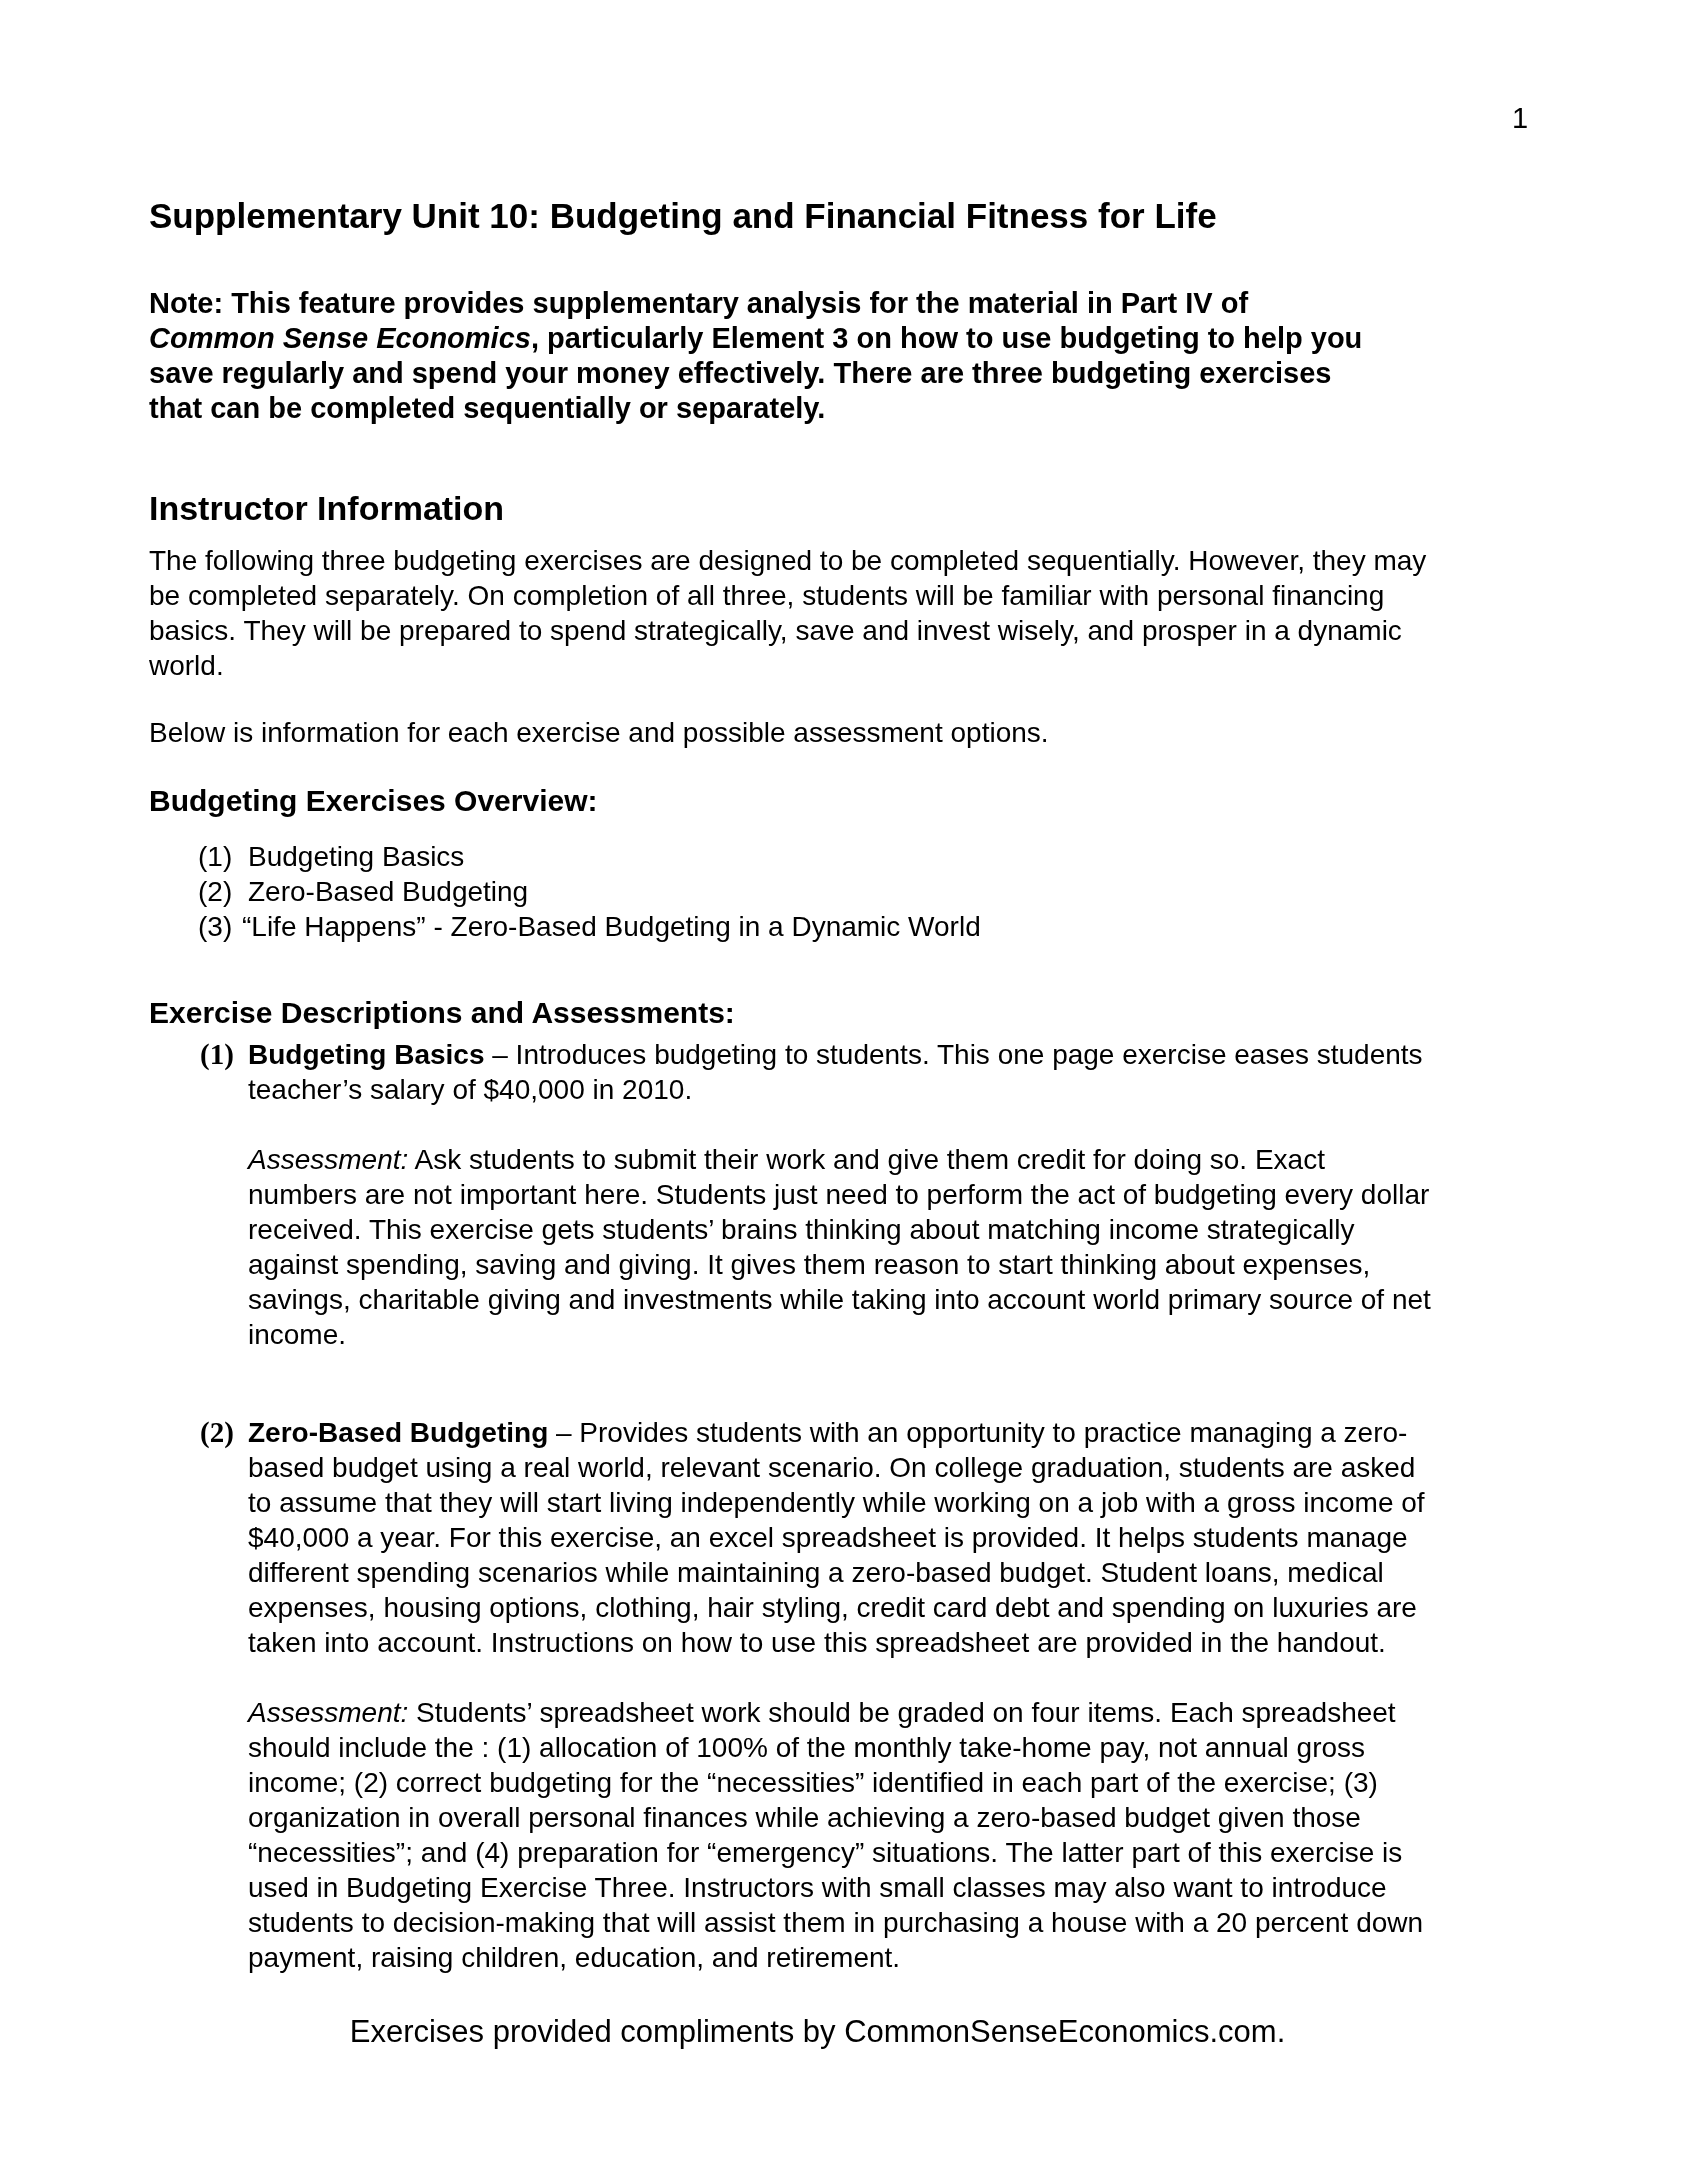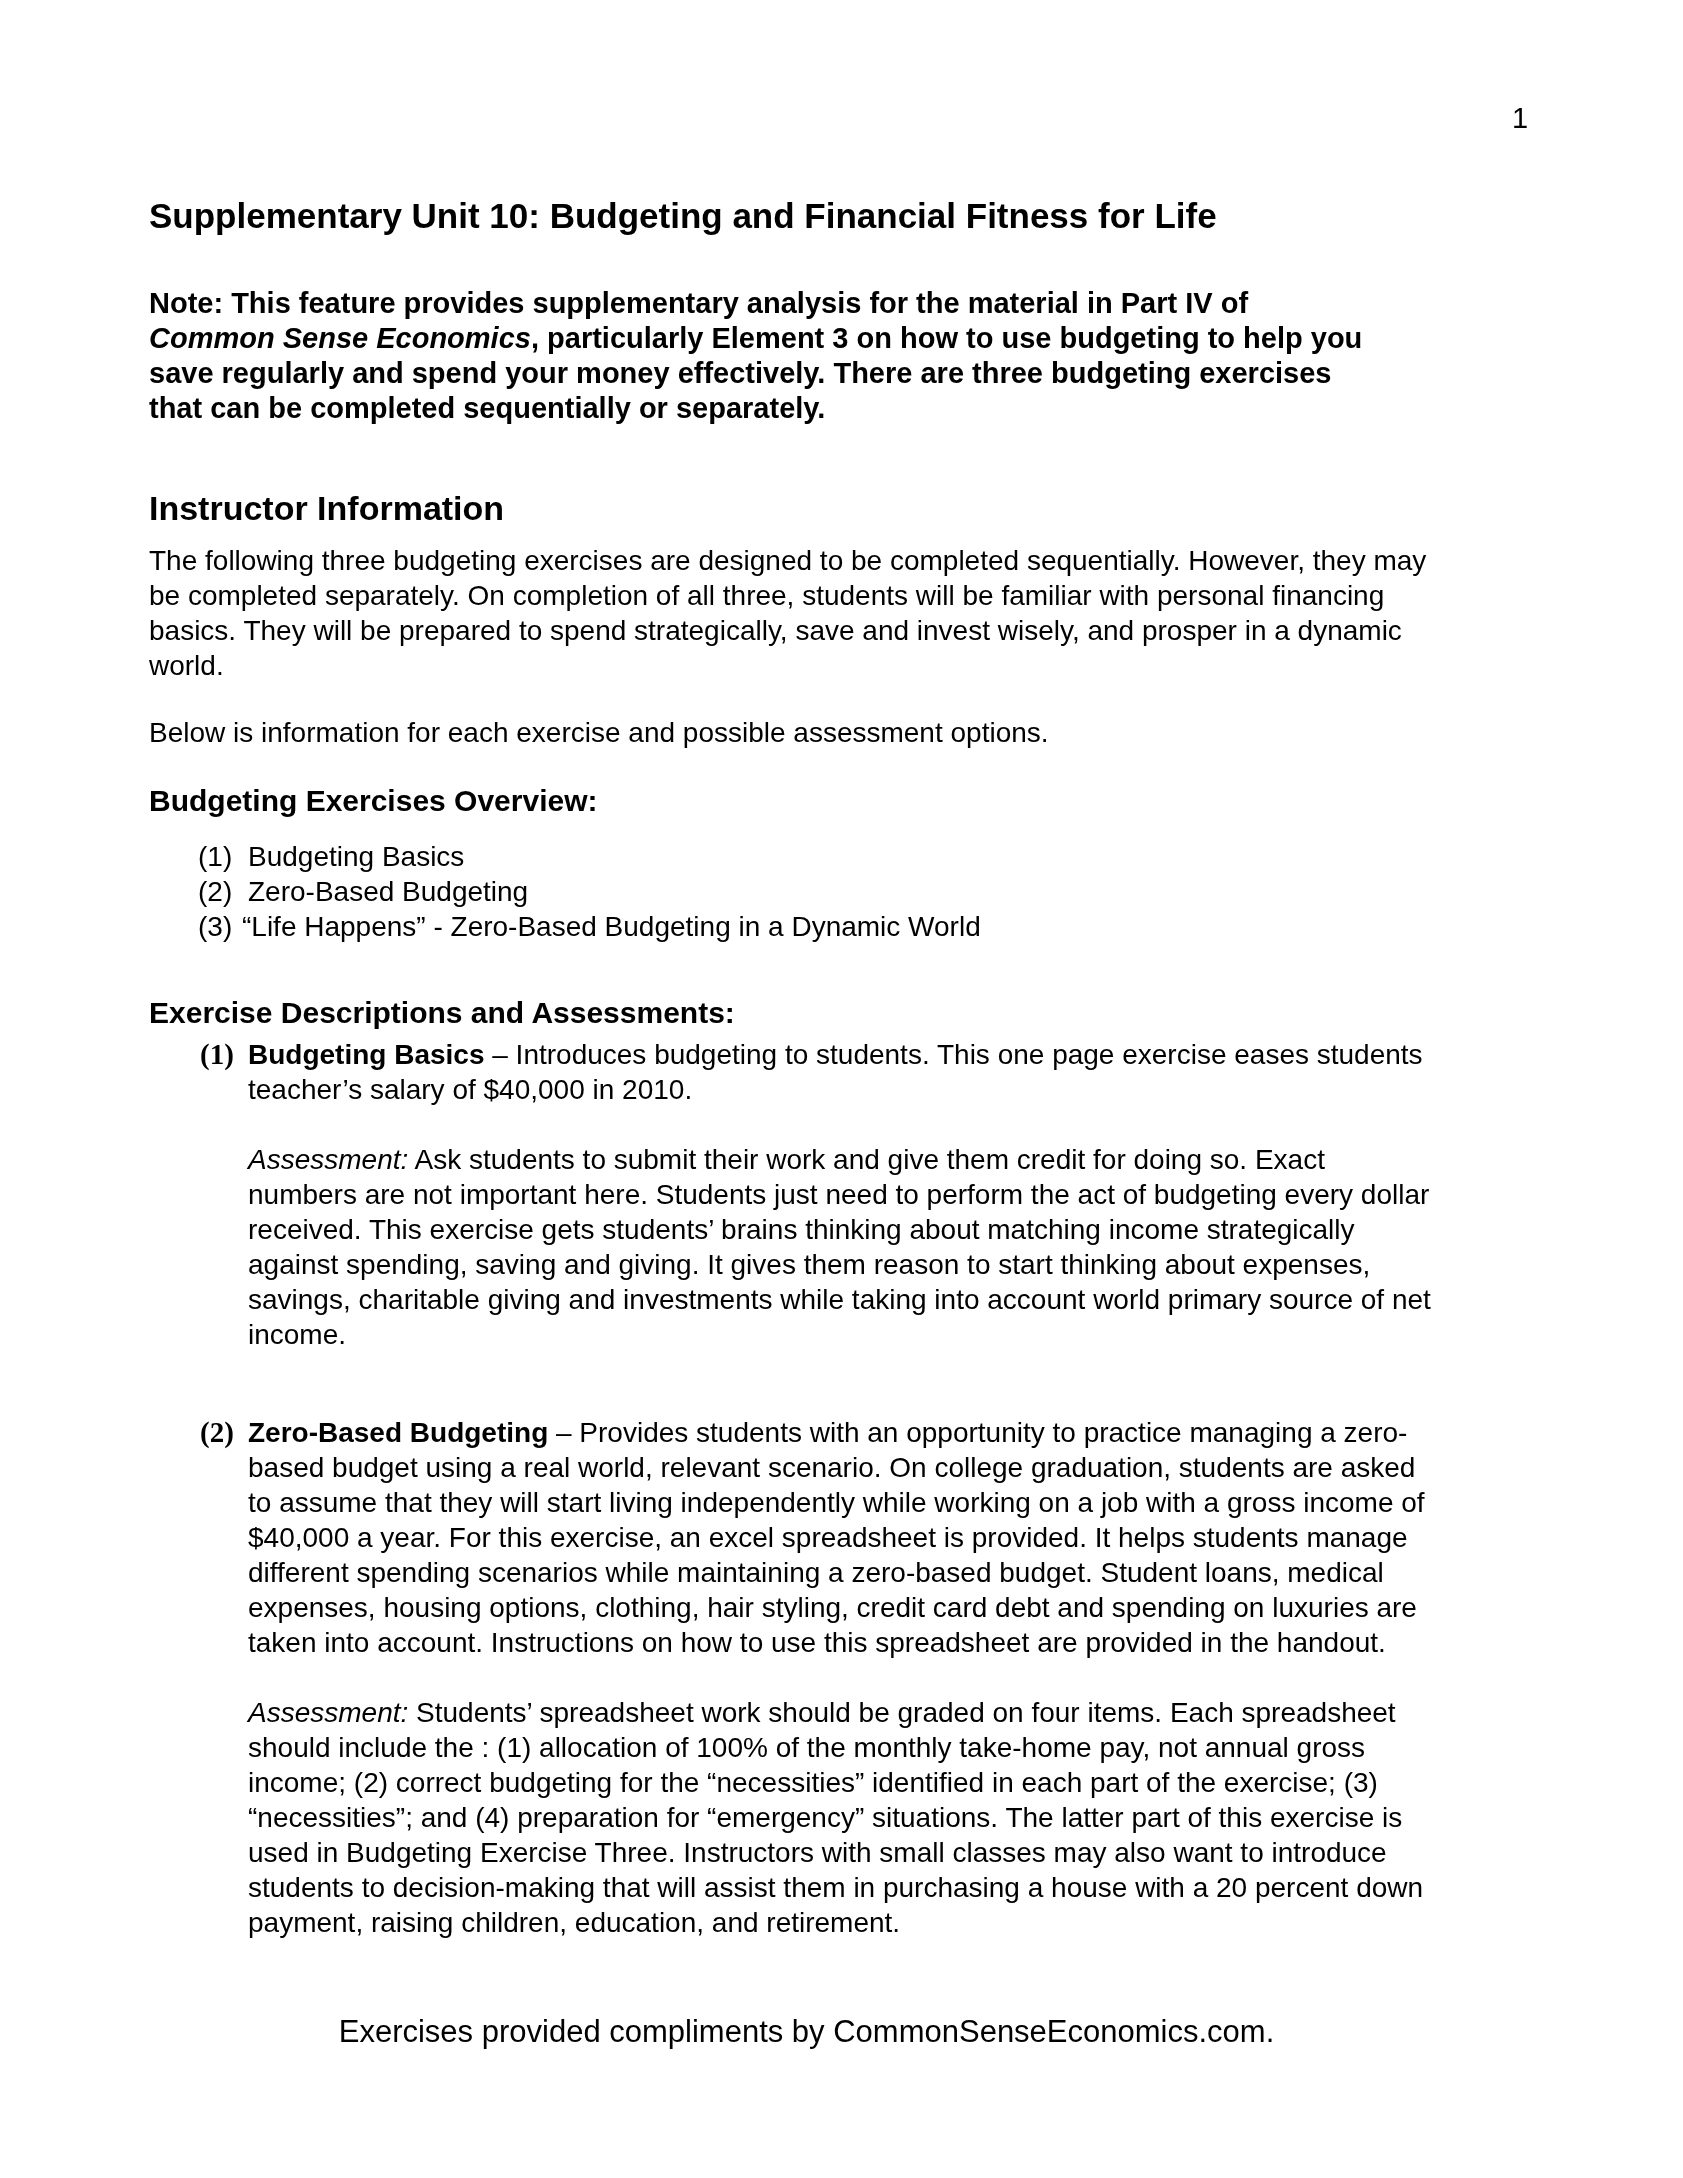--- a/index.html
+++ b/index.html
@@ -24,21 +24,21 @@
     .h3b { left: 149px; top: 977px; font-size: 30px; font-weight: bold; margin-top: 19px; }
     .ex { position: absolute; left: 149px; font-size: 28px; line-height: 35px; }
     .ex .marker { position: absolute; left: 51px; top: 0; font-family: "Liberation Serif", serif; font-weight: bold; font-size: 29px; }
     .ex .text { position: absolute; left: 99px; top: 0; }
     .ex .line { display: block; white-space: nowrap; }
     .ex .gap { display: block; height: 35px; }
     .ex1 { top: 1037px; }
     .ex2 { top: 1415px; }
     b.lead { font-weight: bold; }
     i.assess { font-weight: normal; font-style: italic; }
-    .footer { left: 1px; width: 1611px; top: 2014px; text-align: center; font-size: 31px; }
+    .footer { left: 12px; width: 1611px; top: 2014px; text-align: center; font-size: 31px; }
   </style>
 </head>
 <body>
 
 <div class="page">
 
   <div class="abs sans pagenum">1</div>
 
   <div class="abs sans title">Supplementary Unit 10: Budgeting and Financial Fitness for Life</div>
 
@@ -92,20 +92,21 @@
       <span class="line">based budget using a real world, relevant scenario. On college graduation, students are asked</span>
       <span class="line">to assume that they will start living independently while working on a job with a gross income of</span>
       <span class="line">$40,000 a year.  For this exercise, an excel spreadsheet is provided. It helps students manage</span>
       <span class="line">different spending scenarios while maintaining a zero-based budget. Student loans, medical</span>
       <span class="line">expenses, housing options, clothing, hair styling, credit card debt and spending on luxuries are</span>
       <span class="line">taken into account.   Instructions on how to use this spreadsheet are provided in the handout.</span>
       <span class="gap"></span>
       <span class="line"><i class="assess">Assessment:</i><span> Students’ spreadsheet work should be graded on four items. Each spreadsheet</span></span>
       <span class="line">should include the : (1) allocation of 100% of the monthly take-home pay, not annual gross</span>
       <span class="line">income; (2) correct budgeting for the “necessities” identified in each part of the exercise; (3)</span>
+      <span class="line">organization in overall personal finances while achieving a zero-based budget given those</span>
       <span class="line">“necessities”; and (4) preparation for “emergency” situations. The latter part of this exercise is</span>
       <span class="line">used in Budgeting Exercise Three. Instructors with small classes may also want to introduce</span>
       <span class="line">students to decision-making that will assist them in purchasing a house with a 20 percent down</span>
       <span class="line">payment, raising children, education, and retirement.</span>
     </div>
   </div>
 
   <div class="abs sans footer">Exercises provided compliments by CommonSenseEconomics.com.</div>
 
 </div>

